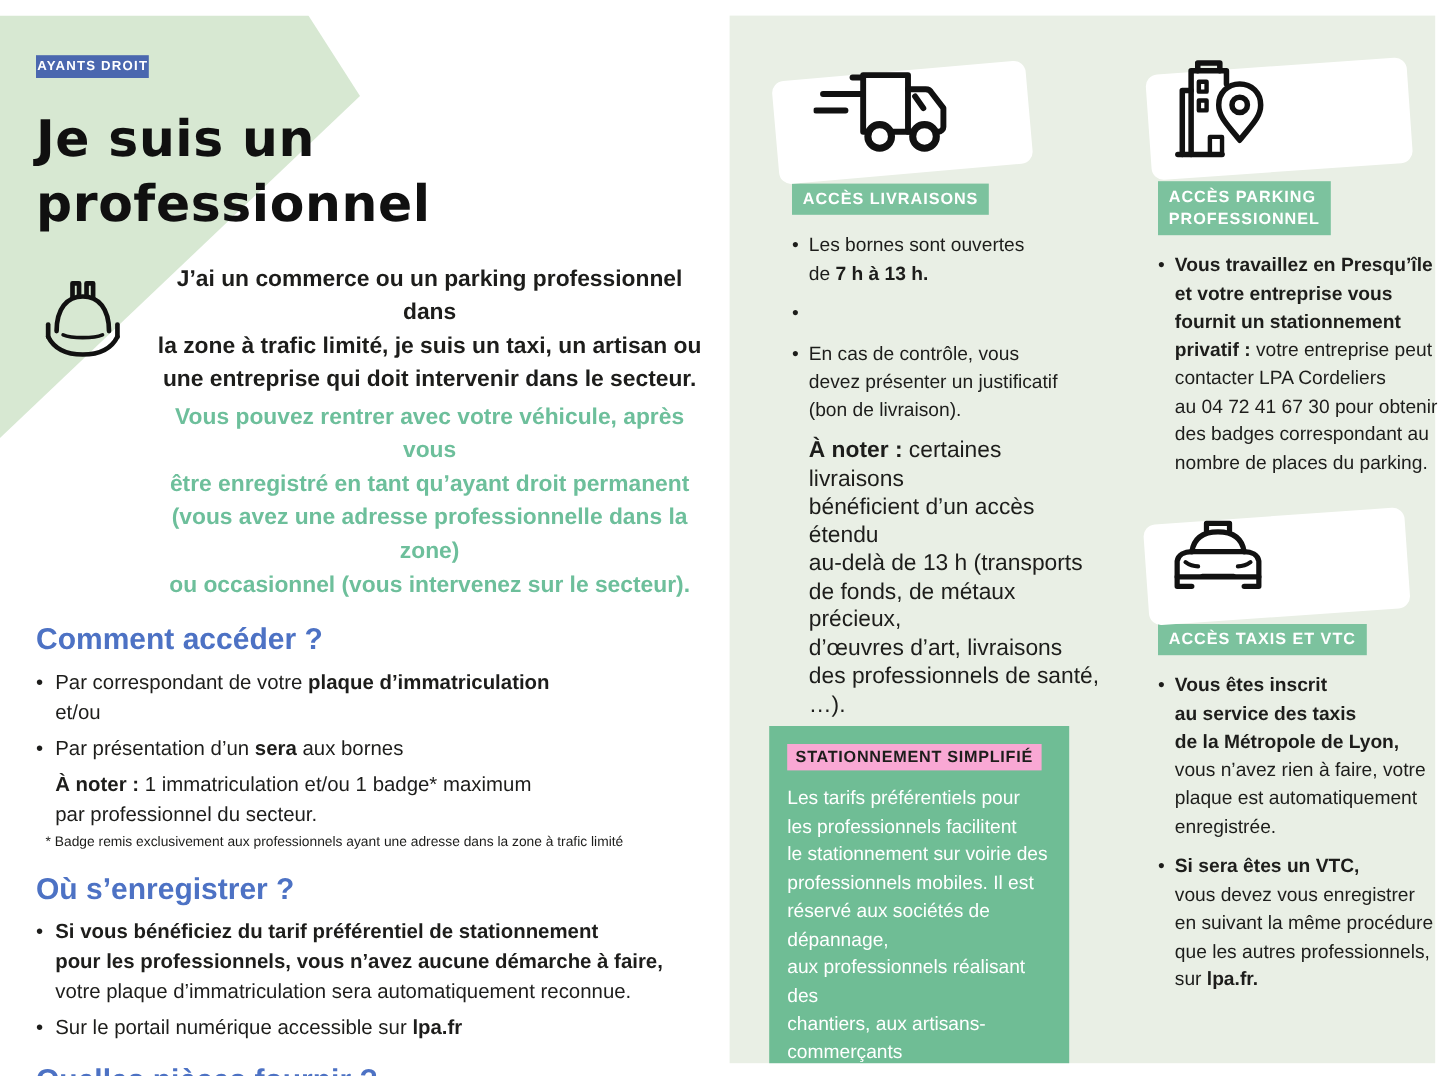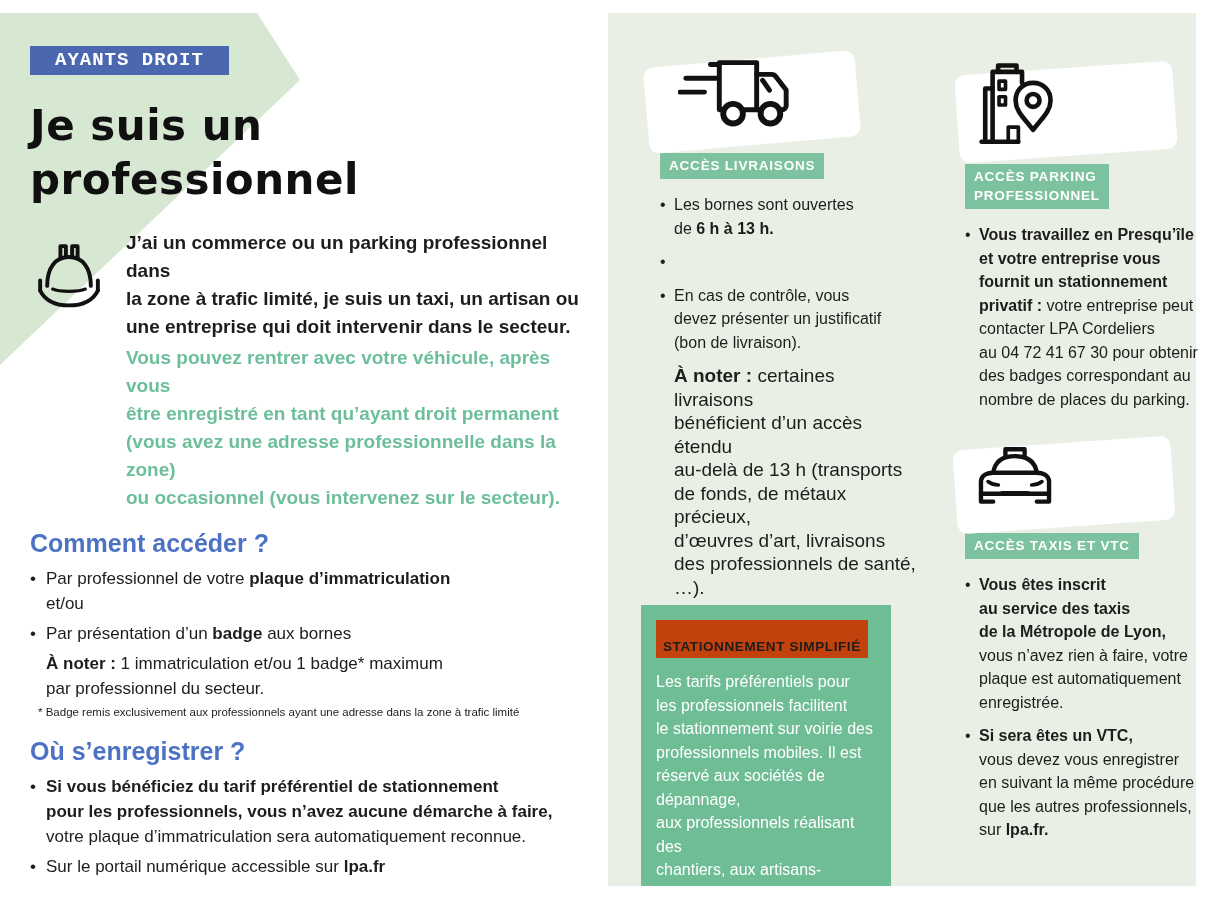--- a/index.html
+++ b/index.html
@@ -15,53 +15,53 @@
   *{margin:0;padding:0;box-sizing:border-box;}
   body{background:#fff;}
   .page{position:relative;width:1208px;height:897px;background:#fff;overflow:hidden;
         font-family:"Liberation Sans",sans-serif;color:var(--ink);}
   
   .chevron{position:absolute;left:0;top:0;width:320px;height:380px;background:var(--chevron);
            clip-path:polygon(0 13px,257px 13px,300px 80px,0 365px);}
   
   .left{position:absolute;left:30px;top:0;width:560px;}
   .eyebrow{display:inline-block;margin-top:46px;background:var(--badge-blue);color:#fff;
-           font-weight:bold;font-size:19px;letter-spacing:1px;padding:3px 25px 4px;font-family:Liberation Mono, monospace;}
+           font-weight:bold;font-size:11px;letter-spacing:1px;padding:3px 1px 4px;}
   h1.title{margin-top:24px;font-family:"DejaVu Sans",sans-serif;font-weight:800;
            font-size:42px;line-height:54px;letter-spacing:.5px;white-space:pre-line;color:#101010;}
   .intro-row{display:flex;gap:18px;margin-top:22px;}
   .intro-icon{flex:0 0 78px;padding-top:2px;}
-  .intro-text{font-size:19px;line-height:28px;font-weight:bold;white-space:pre-line;}
+  .intro-text{font-size:19px;line-height:28px;font-weight:bold;white-space:pre-line;text-align:center;}
   .intro-green{margin-top:3px;color:var(--green-text);}
   h2.sec{color:var(--head-blue);font-family:Liberation Sans, sans-serif;font-weight:800;
          font-size:25px;line-height:32px;margin-top:15px;margin-bottom:7px;}
   ul.blist{list-style:none;}
   ul.blist li{display:flex;margin-bottom:5px;}
   .dot{flex:0 0 16px;font-size:17px;line-height:25px;}
   .li-text{font-size:17px;line-height:25px;white-space:pre-line;}
   .note-line{padding-left:16px;font-size:17px;line-height:25px;white-space:pre-line;margin-bottom:4px;}
   .footnote{padding-left:8px;font-size:11.5px;line-height:15px;margin-top:2px;margin-bottom:6px;}
   
   .panel{position:absolute;left:608px;top:13px;width:588px;height:873px;background:var(--panel-bg);}
   .swoosh{position:absolute;background:#fff;border-radius:10px;}
   .col1{position:absolute;left:52px;top:28px;width:256px;}
-  .col2{position:absolute;left:357px;top:39px;width:236px;}
+  .col2{position:absolute;left:357px;top:26px;width:236px;}
   .icon-wrap{position:relative;height:112px;}
   .icon-wrap svg{position:relative;}
   .gbadge{display:inline-block;background:var(--badge-green);color:#fff;font-weight:bold;
           font-size:13.5px;line-height:19px;letter-spacing:.8px;padding:3px 9px 4px;white-space:pre-line;}
   ul.plist{list-style:none;margin-top:14px;}
   ul.plist li{display:flex;margin-bottom:10px;}
   ul.plist .dot{flex:0 0 14px;font-size:16px;line-height:23.5px;}
   ul.plist .li-text{font-size:16px;line-height:23.5px;}
   .pnote{padding-left:14px;font-size:19px;line-height:23.5px;white-space:pre-line;}
   .gbox{position:absolute;left:33px;top:592px;width:250px;height:281px;background:var(--box-green);
         padding:15px 15px;}
-  .wbadge{display:inline-block;background:#c2410c;color:var(--ink);font-weight:bold;
-          font-size:13.5px;letter-spacing:.6px;padding:19px 7px 4px;}
+  .wbadge{display:inline-block;background:#f9a8d4;color:var(--ink);font-weight:bold;
+          font-size:13.5px;letter-spacing:.6px;padding:3px 7px 4px;}
   .gbox-body{margin-top:12px;color:#fff;font-size:16px;line-height:23.5px;white-space:pre-line;}
   .icn{stroke:#111;fill:none;stroke-width:5;stroke-linecap:round;stroke-linejoin:round;}
 </style>
 </head>
 <body>
 
 <div class="page">
 
   <div class="chevron"></div>
 
@@ -90,26 +90,26 @@
 être enregistré en tant qu’ayant droit permanent
 (vous avez une adresse professionnelle dans la zone)
 ou occasionnel (vous intervenez sur le secteur).</div>
       </div>
     </div>
 
     <h2 class="sec">Comment accéder ?</h2>
     <ul class="blist">
       <li>
         <span class="dot">•</span>
-        <span class="li-text"><span>Par professionnel de votre </span><strong>plaque d’immatriculation</strong><span>
+        <span class="li-text"><span>Par correspondant de votre </span><strong>plaque d’immatriculation</strong><span>
 et/ou</span></span>
       </li>
       <li>
         <span class="dot">•</span>
-        <span class="li-text"><span>Par présentation d’un </span><strong>badge</strong><span> aux bornes</span></span>
+        <span class="li-text"><span>Par présentation d’un </span><strong>sera</strong><span> aux bornes</span></span>
       </li>
     </ul>
     <div class="note-line"><strong>À noter : </strong><span>1 immatriculation et/ou 1 badge* maximum
 par professionnel du secteur.</span></div>
     <div class="footnote">* Badge remis exclusivement aux professionnels ayant une adresse dans la zone à trafic limité</div>
 
     <h2 class="sec">Où s’enregistrer ?</h2>
     <ul class="blist">
       <li>
         <span class="dot">•</span>
@@ -141,21 +141,21 @@
           <path d="M86 28 L93 38"></path>
           <circle cx="56" cy="62" r="10" fill="#fff" stroke-width="6"></circle>
           <circle cx="94" cy="62" r="10" fill="#fff" stroke-width="6"></circle>
         </svg>
       </div>
       <span class="gbadge">ACCÈS LIVRAISONS</span>
       <ul class="plist">
         <li>
           <span class="dot">•</span>
           <span class="li-text"><span>Les bornes sont ouvertes
-de </span><strong>6 h à 13 h.</strong></span>
+de </span><strong>7 h à 13 h.</strong></span>
         </li>
         <li>
           <span class="dot">•</span>
         </li>
         <li>
           <span class="dot">•</span>
           <span class="li-text"><span>En cas de contrôle, vous
 devez présenter un justificatif
 (bon de livraison).</span></span>
         </li>

